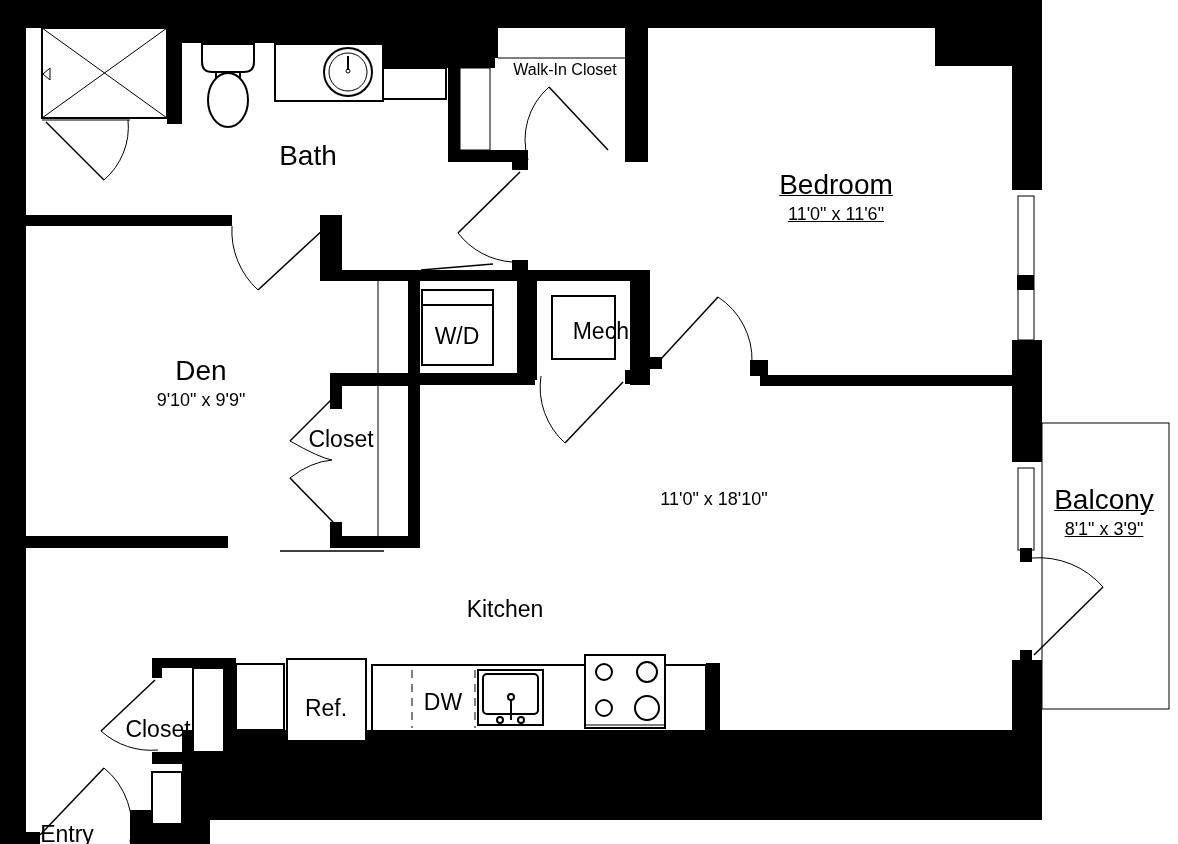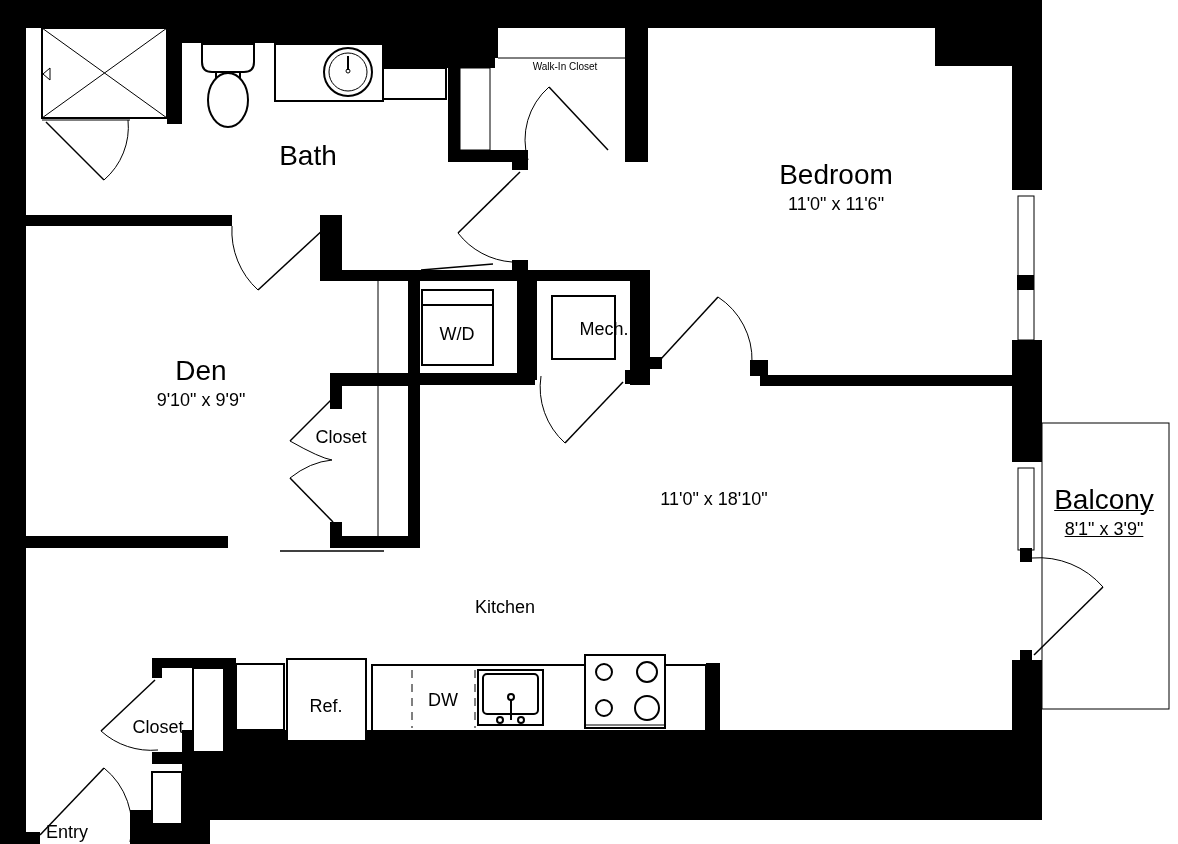--- a/index.html
+++ b/index.html
@@ -6,22 +6,22 @@
   body { width: 1178px; height: 844px; overflow: hidden; position: relative; font-family: "Liberation Sans", sans-serif; }
   svg { position: absolute; left: 0; top: 0; }
   .wall { fill: #000000; }
   .ln { fill: none; stroke: #000000; stroke-width: 2; }
   .thin { fill: none; stroke: #000000; stroke-width: 1; }
   .door { fill: #ffffff; stroke: #000000; stroke-width: 1.5; }
   .fx { fill: #ffffff; stroke: #000000; stroke-width: 2; }
   .lbl { position: absolute; color: #000; text-align: center; white-space: nowrap; transform: translateX(-50%); line-height: 1; }
   .room-name { font-size: 28px; }
   .room-dim { font-size: 18px; margin-top: 6px; display: block; }
-  .small { font-size: 18px; }
-  .tiny { font-size: 10px; }
+  .small { font-size: 23px; }
+  .tiny { font-size: 16px; }
 </style>
 </head>
 <body>
 
 <svg width="1178" height="844" viewBox="0 0 1178 844">
 
   <rect class="wall" x="0" y="0" width="1042" height="28"></rect>
   <rect class="wall" x="935" y="0" width="107" height="66"></rect>
   <rect class="wall" x="175" y="0" width="320" height="43"></rect>
   <rect class="wall" x="380" y="0" width="115" height="68"></rect>
@@ -163,21 +163,21 @@
 
   <rect class="thin" x="1042" y="423" width="127" height="286"></rect>
   <line class="door" x1="1034" y1="655" x2="1103" y2="587" stroke-width="4"></line>
   <path class="thin" d="M1032,558 A85,85 0 0 1 1103,587" stroke-width="1.5"></path>
 </svg>
 
 <div class="lbl room-name" style="left:308px; top:142px;">Bath</div>
 
 <div class="lbl tiny" style="left:565px; top:62px;">Walk-In Closet</div>
 
-<div class="lbl" style="left:836px; top:161px;">
+<div class="lbl" style="left:836px; top:171px;text-decoration:underline;">
   <span class="room-name">Bedroom</span>
   <span class="room-dim">11'0" x 11'6"</span>
 </div>
 
 <div class="lbl" style="left:157px; top:357px;margin-left:44px;">
   <span class="room-name">Den</span>
   <span class="room-dim">9'10" x 9'9"</span>
 </div>
 
 <div class="lbl small" style="left:457px; top:325px;">W/D</div>

